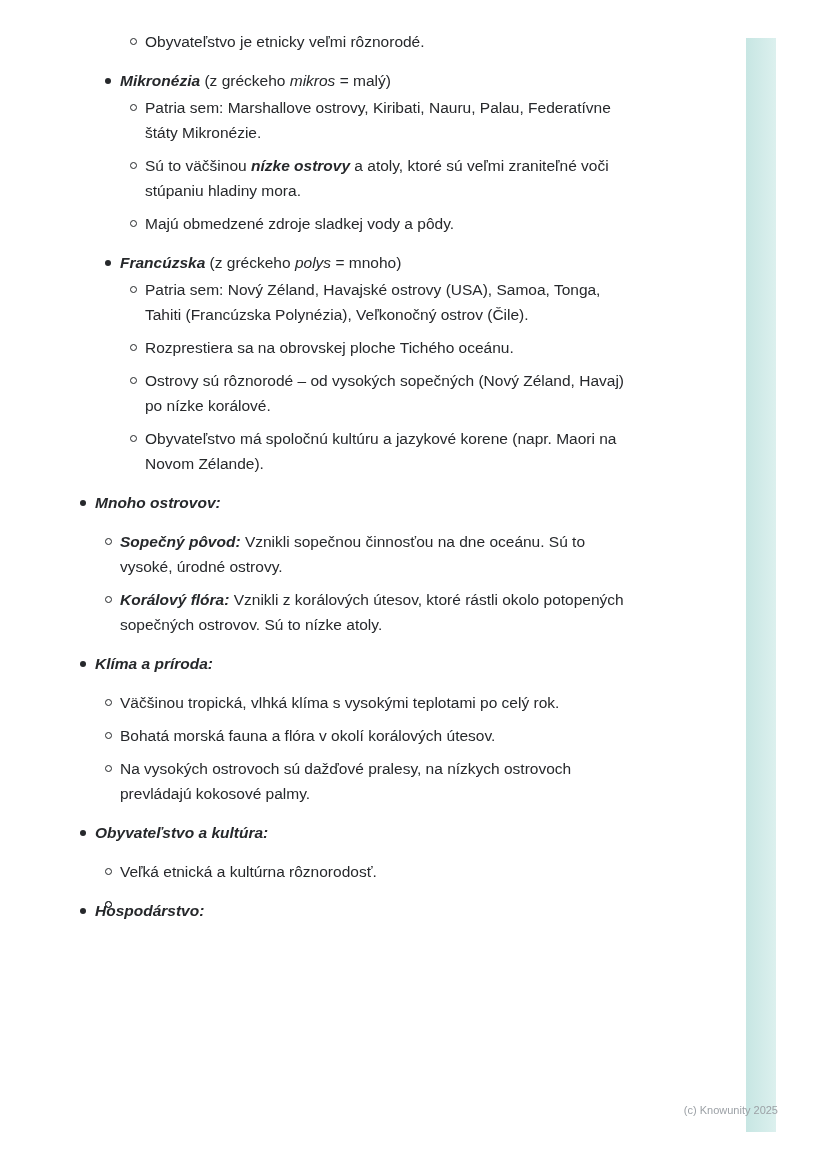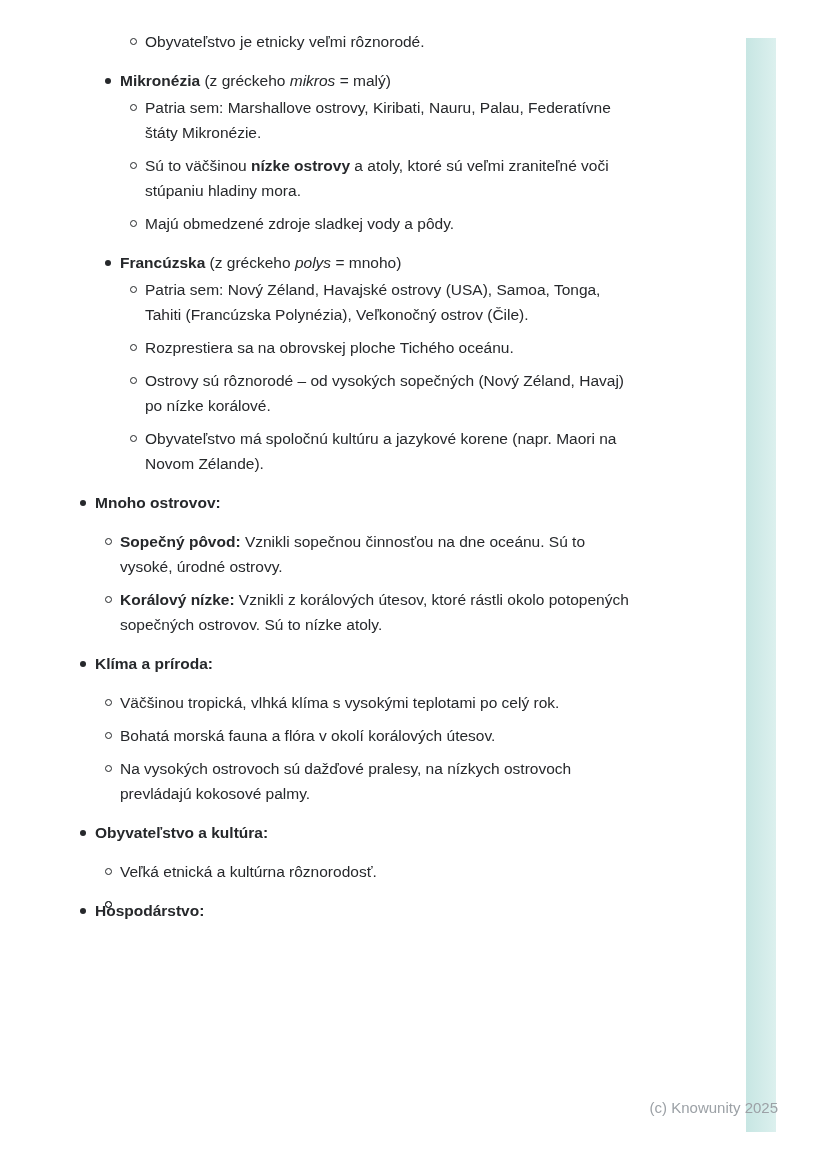--- a/index.html
+++ b/index.html
@@ -45,26 +45,26 @@
   }
   .indent-0 .marker { left: 2px; }
   .indent-1 .marker { left: 27px; }
   .indent-2 .marker { left: 52px; }
   .marker-disc .marker { background: var(--text-color, #26282b); }
   .marker-circle .marker {
     width: 7px; height: 7px; top: 9px;
     border: 1.5px solid var(--text-color, #26282b);
     background: transparent;
   }
-  .bold { font-weight: bold; }
+  .bold { font-weight: bold; font-style: italic; }
   .italic { font-style: italic; }
   .footer {
     position: absolute;
     right: 50px; bottom: 55px;
-    font-size: 15px;
+    font-size: 11px;
     color: var(--footer-color, #9ca1a6);
     z-index: 2;
   }
 </style>
 </head>
 <body>
 
 <div class="page">
   <div class="accent-stripe"></div>
   <ul class="doc-list">
@@ -73,21 +73,21 @@
       <li class="item indent-2 marker-circle"><span class="marker"></span><span class="text"><span>Patria sem: Marshallove ostrovy, Kiribati, Nauru, Palau, Federatívne štáty Mikronézie.</span></span></li>
       <li class="item indent-2 marker-circle"><span class="marker"></span><span class="text"><span>Sú to väčšinou </span><span class="bold">nízke ostrovy</span><span> a atoly, ktoré sú veľmi zraniteľné voči stúpaniu hladiny mora.</span></span></li>
       <li class="item indent-2 marker-circle"><span class="marker"></span><span class="text"><span>Majú obmedzené zdroje sladkej vody a pôdy.</span></span></li>
       <li class="item indent-1 marker-disc header-l2"><span class="marker"></span><span class="text"><span class="bold">Francúzska</span><span> (z gréckeho </span><span class="italic">polys</span><span> = mnoho)</span></span></li>
       <li class="item indent-2 marker-circle"><span class="marker"></span><span class="text"><span>Patria sem: Nový Zéland, Havajské ostrovy (USA), Samoa, Tonga, Tahiti (Francúzska Polynézia), Veľkonočný ostrov (Čile).</span></span></li>
       <li class="item indent-2 marker-circle"><span class="marker"></span><span class="text"><span>Rozprestiera sa na obrovskej ploche Tichého oceánu.</span></span></li>
       <li class="item indent-2 marker-circle"><span class="marker"></span><span class="text"><span>Ostrovy sú rôznorodé – od vysokých sopečných (Nový Zéland, Havaj) po nízke korálové.</span></span></li>
       <li class="item indent-2 marker-circle"><span class="marker"></span><span class="text"><span>Obyvateľstvo má spoločnú kultúru a jazykové korene (napr. Maori na Novom Zélande).</span></span></li>
       <li class="item indent-0 marker-disc header-l1"><span class="marker"></span><span class="text"><span class="bold">Mnoho ostrovov:</span></span></li>
       <li class="item indent-1 marker-circle"><span class="marker"></span><span class="text"><span class="bold">Sopečný pôvod:</span><span> Vznikli sopečnou činnosťou na dne oceánu. Sú to vysoké, úrodné ostrovy.</span></span></li>
-      <li class="item indent-1 marker-circle"><span class="marker"></span><span class="text"><span class="bold">Korálový nízke:</span><span> Vznikli z korálových útesov, ktoré rástli okolo potopených sopečných ostrovov. Sú to nízke atoly.</span></span></li>
+      <li class="item indent-1 marker-circle"><span class="marker"></span><span class="text"><span class="bold">Korálový flóra:</span><span> Vznikli z korálových útesov, ktoré rástli okolo potopených sopečných ostrovov. Sú to nízke atoly.</span></span></li>
       <li class="item indent-0 marker-disc header-l1"><span class="marker"></span><span class="text"><span class="bold">Klíma a príroda:</span></span></li>
       <li class="item indent-1 marker-circle"><span class="marker"></span><span class="text"><span>Väčšinou tropická, vlhká klíma s vysokými teplotami po celý rok.</span></span></li>
       <li class="item indent-1 marker-circle"><span class="marker"></span><span class="text"><span>Bohatá morská fauna a flóra v okolí korálových útesov.</span></span></li>
       <li class="item indent-1 marker-circle"><span class="marker"></span><span class="text"><span>Na vysokých ostrovoch sú dažďové pralesy, na nízkych ostrovoch prevládajú kokosové palmy.</span></span></li>
       <li class="item indent-0 marker-disc header-l1"><span class="marker"></span><span class="text"><span class="bold">Obyvateľstvo a kultúra:</span></span></li>
       <li class="item indent-1 marker-circle"><span class="marker"></span><span class="text"><span>Veľká etnická a kultúrna rôznorodosť.</span></span></li>
       <li class="item indent-1 marker-circle"><span class="marker"></span></li>
       <li class="item indent-1 marker-circle"><span class="marker"></span></li>
       <li class="item indent-0 marker-disc header-l1"><span class="marker"></span><span class="text"><span class="bold">Hospodárstvo:</span></span></li>
     </ul>

